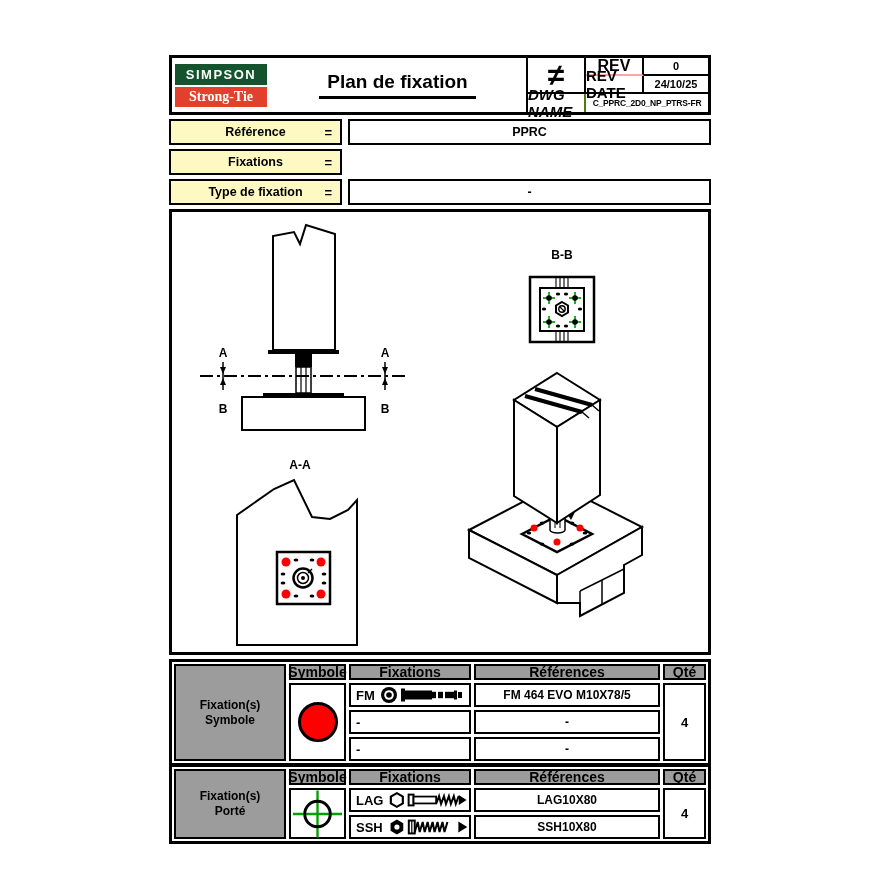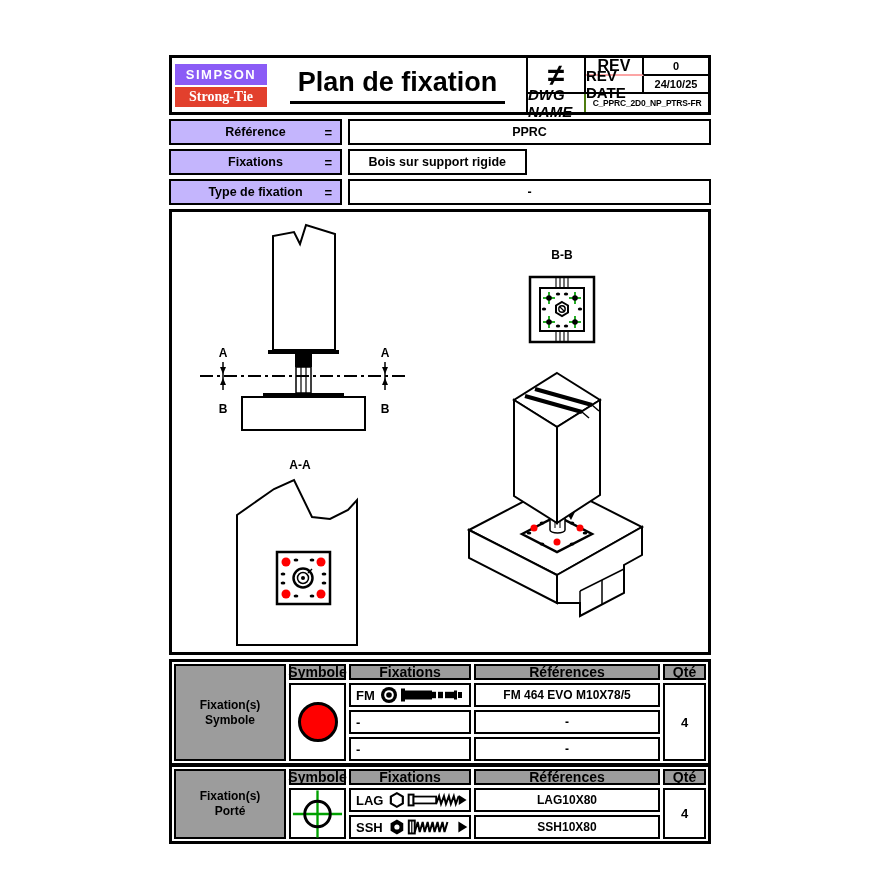--- a/index.html
+++ b/index.html
@@ -3,38 +3,38 @@
 <meta charset="utf-8">
 <style>
   html,body{margin:0;padding:0;background:#fff;}
   .canvas{position:relative;width:880px;height:880px;background:#fff;
           font-family:"Liberation Sans",sans-serif;color:#000;}
   .sheet{position:absolute;left:169px;top:55px;width:542px;}
 
   
   .hdr{display:flex;border:3px solid #000;height:54px;background:#fff;}
   .logo{width:92px;display:flex;flex-direction:column;justify-content:center;gap:2px;padding:3px 2px 3px 3px;}
-  .logo-top{background:#8b5cf6;color:#fff;font-weight:bold;font-size:13px;letter-spacing:1.5px;text-align:center;padding:3px 2px;}
+  .logo-top{background:#14532d;color:#fff;font-weight:bold;font-size:13px;letter-spacing:1.5px;text-align:center;padding:3px 2px;}
   .logo-bot{background:#e2402d;color:#fff;font-family:"Liberation Serif",serif;font-weight:bold;font-size:14px;text-align:center;padding:2px 1px;}
   .title-wrap{flex:1;display:flex;align-items:center;justify-content:center;}
-  .title{font-size:27px;font-weight:bold;border-bottom:3px solid #000;padding:0 8px 3px 8px;}
+  .title{font-size:19px;font-weight:bold;border-bottom:3px solid #000;padding:0 8px 3px 8px;}
   .tblock{width:180px;border-left:2px solid #000;display:grid;grid-template-columns:58px 58px 1fr;grid-template-rows:18px 18px 18px;}
   .tblock div{display:flex;align-items:center;justify-content:center;}
   .ne-cell{grid-row:1/3;grid-column:1;border-right:2px solid #000;border-bottom:2px solid #000;font-size:30px;font-weight:bold;line-height:1;}
   .rev-l{grid-row:1;grid-column:2;border-right:2px solid #000;border-bottom:2px solid #fca5a5;font-size:16px;font-weight:bold;}
   .rev-v{grid-row:1;grid-column:3;border-bottom:2px solid #000;font-size:11px;font-weight:bold;}
   .revd-l{grid-row:2;grid-column:2;border-right:2px solid #000;border-bottom:2px solid #000;font-size:15px;font-weight:bold;}
   .revd-v{grid-row:2;grid-column:3;border-bottom:2px solid #000;font-size:11px;font-weight:bold;}
   .dwg-l{grid-row:3;grid-column:1;border-right:2px solid #4d7c0f;font-size:15px;font-weight:bold;font-style:italic;}
   .dwg-v{grid-row:3;grid-column:2/4;font-size:8.5px;font-weight:bold;letter-spacing:-0.2px;}
 
   
   .info{margin-top:4px;}
   .info-row{display:grid;grid-template-columns:173px 1fr;gap:6px;margin-bottom:4px;}
-  .info-label{background:#c4b5fd;border:2px solid #000;height:22px;position:relative;
+  .info-label{background:#fef9c3;border:2px solid #000;height:22px;position:relative;
               display:flex;align-items:center;justify-content:center;font-weight:bold;font-size:12.5px;}
   .info-eq{position:absolute;right:8px;font-weight:bold;font-size:13px;}
   .info-vals{display:grid;gap:6px;}
   .cols1{grid-template-columns:1fr;} .cols2{grid-template-columns:1fr 1fr;}
   .info-val{background:#fff;border:2px solid #000;height:22px;display:flex;align-items:center;justify-content:center;
             font-weight:bold;font-size:12.5px;}
 
   
   .draw{border:3px solid #000;height:440px;background:#fff;}
   .draw svg{display:block;}
@@ -93,21 +93,20 @@
       <div class="info-vals cols1">
         <div class="info-val">PPRC</div>
       </div>
     </div>
     <div class="info-row">
       <div class="info-label">
         <span>Fixations</span>
         <span class="info-eq">=</span>
       </div>
       <div class="info-vals cols2">
-        <div class="info-val">Bois sur support rigide</div>
       </div>
     </div>
     <div class="info-row">
       <div class="info-label">
         <span>Type de fixation</span>
         <span class="info-eq">=</span>
       </div>
       <div class="info-vals cols1">
         <div class="info-val">-</div>
       </div>

